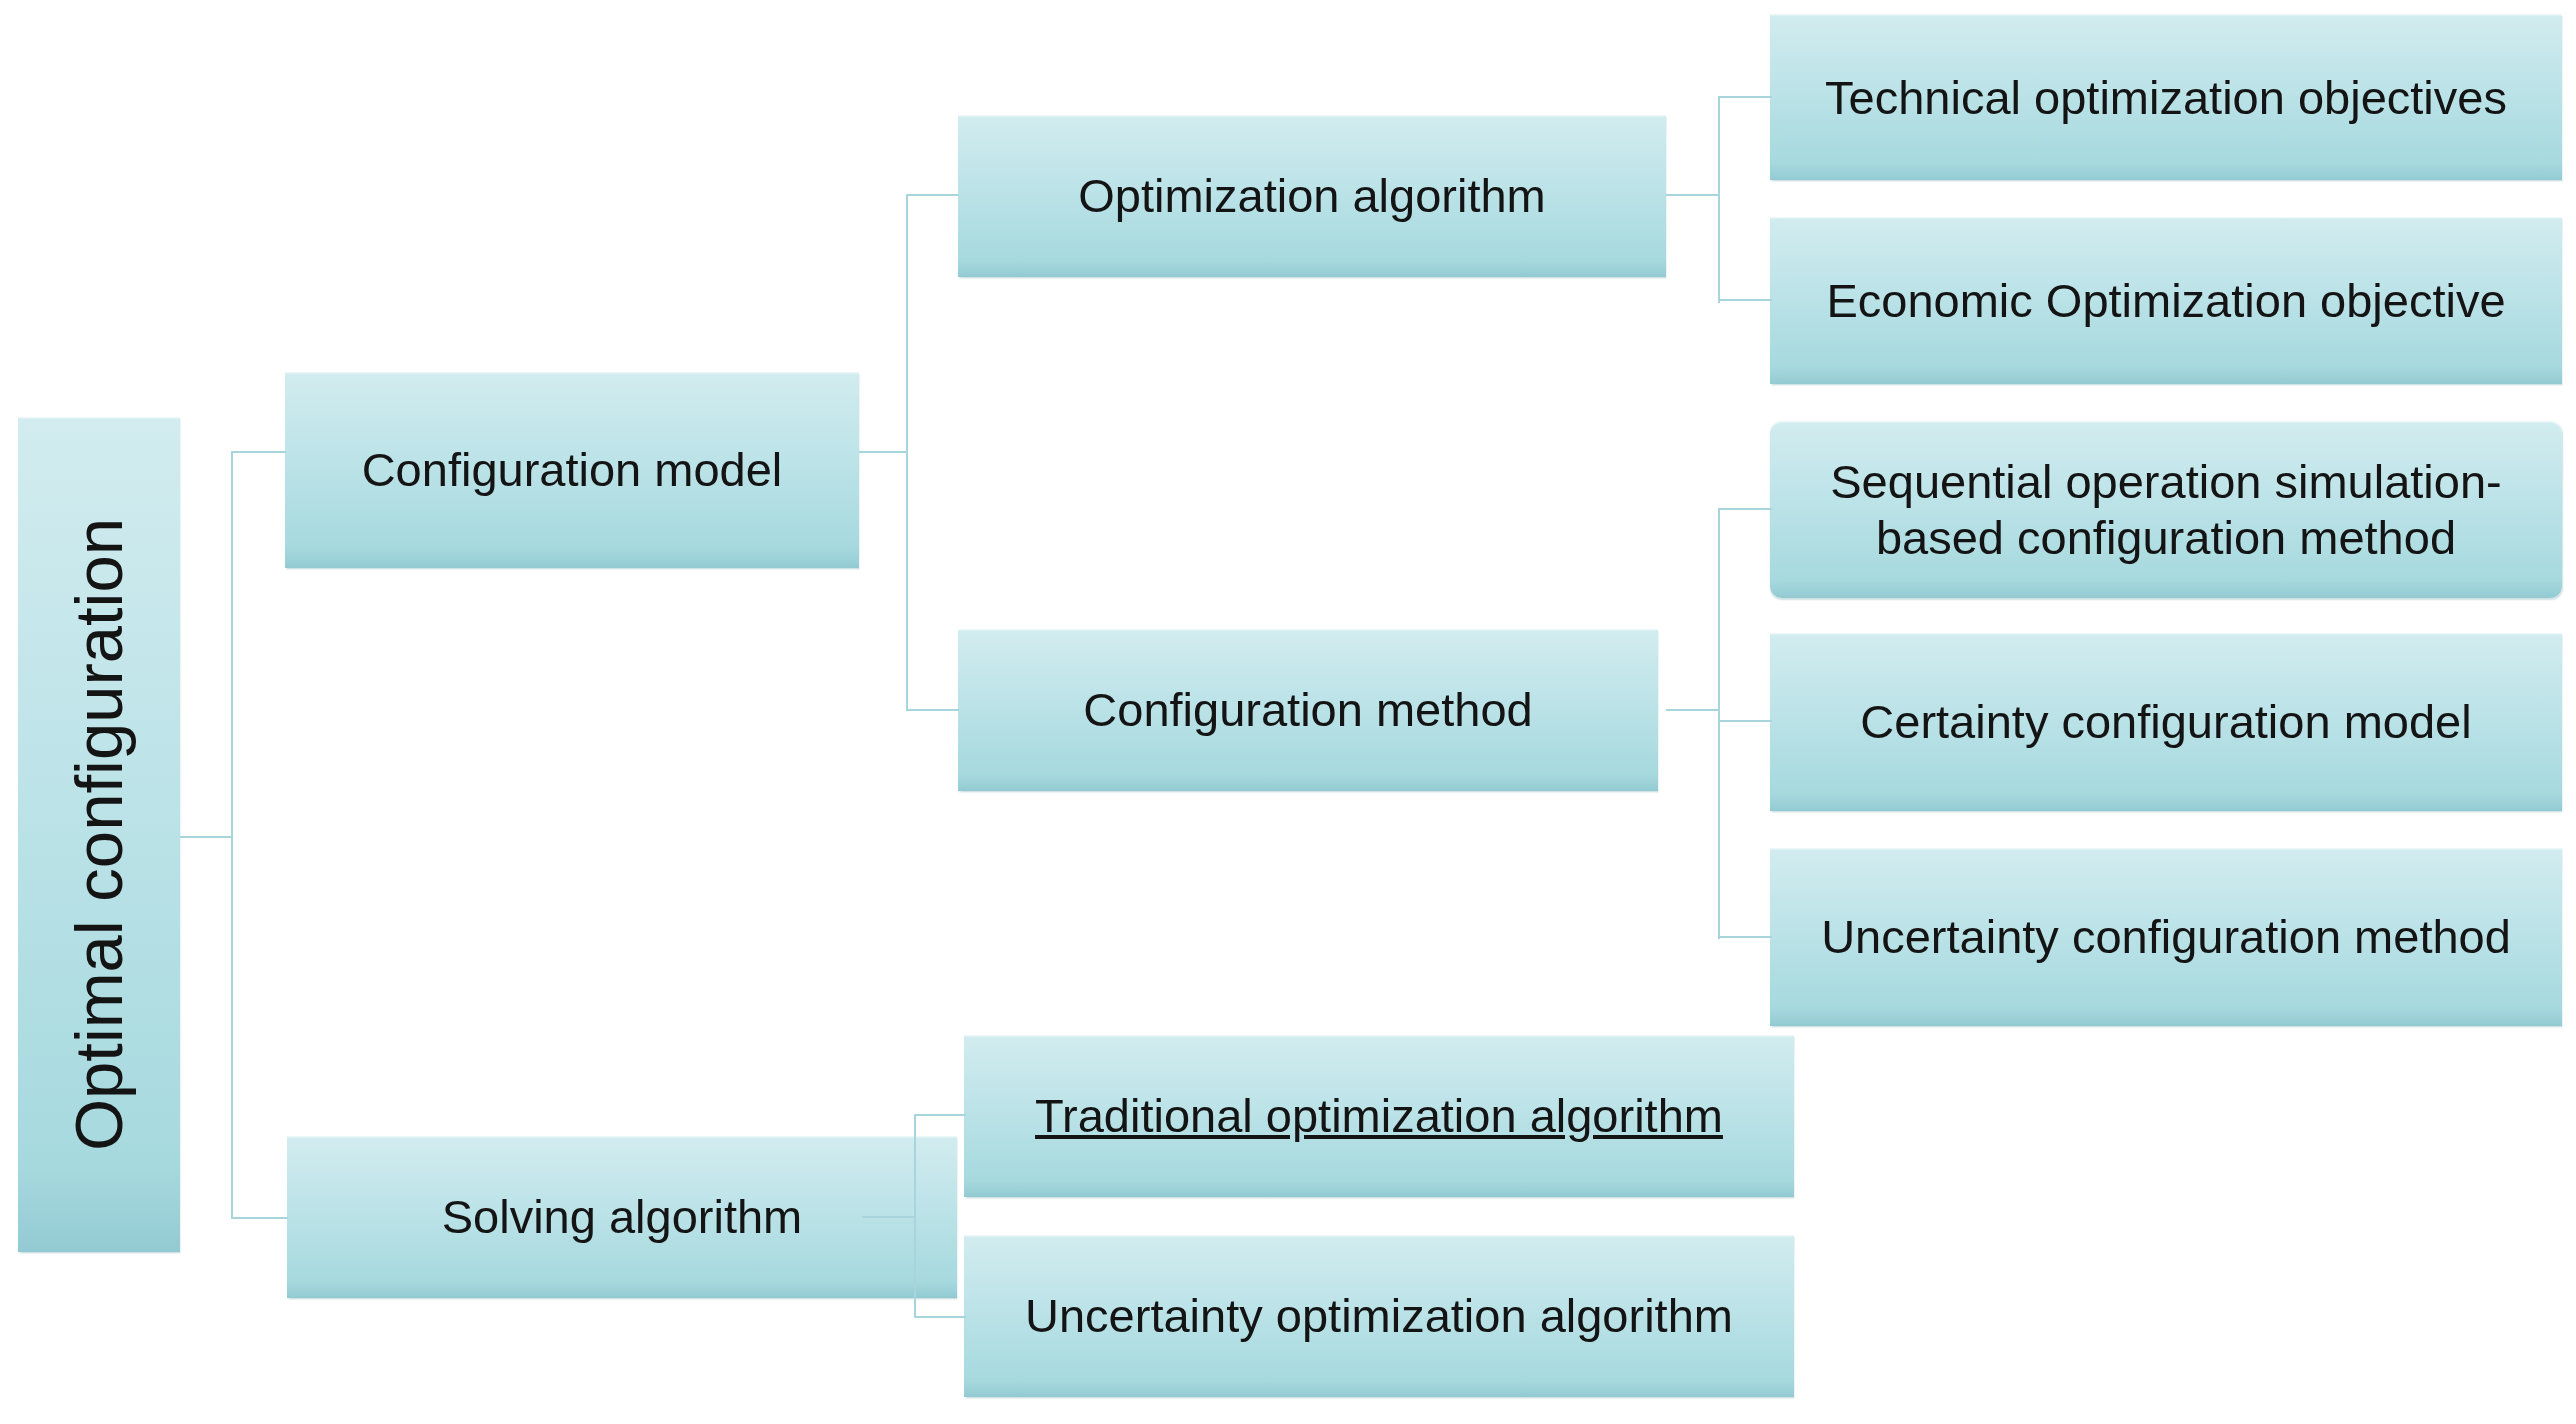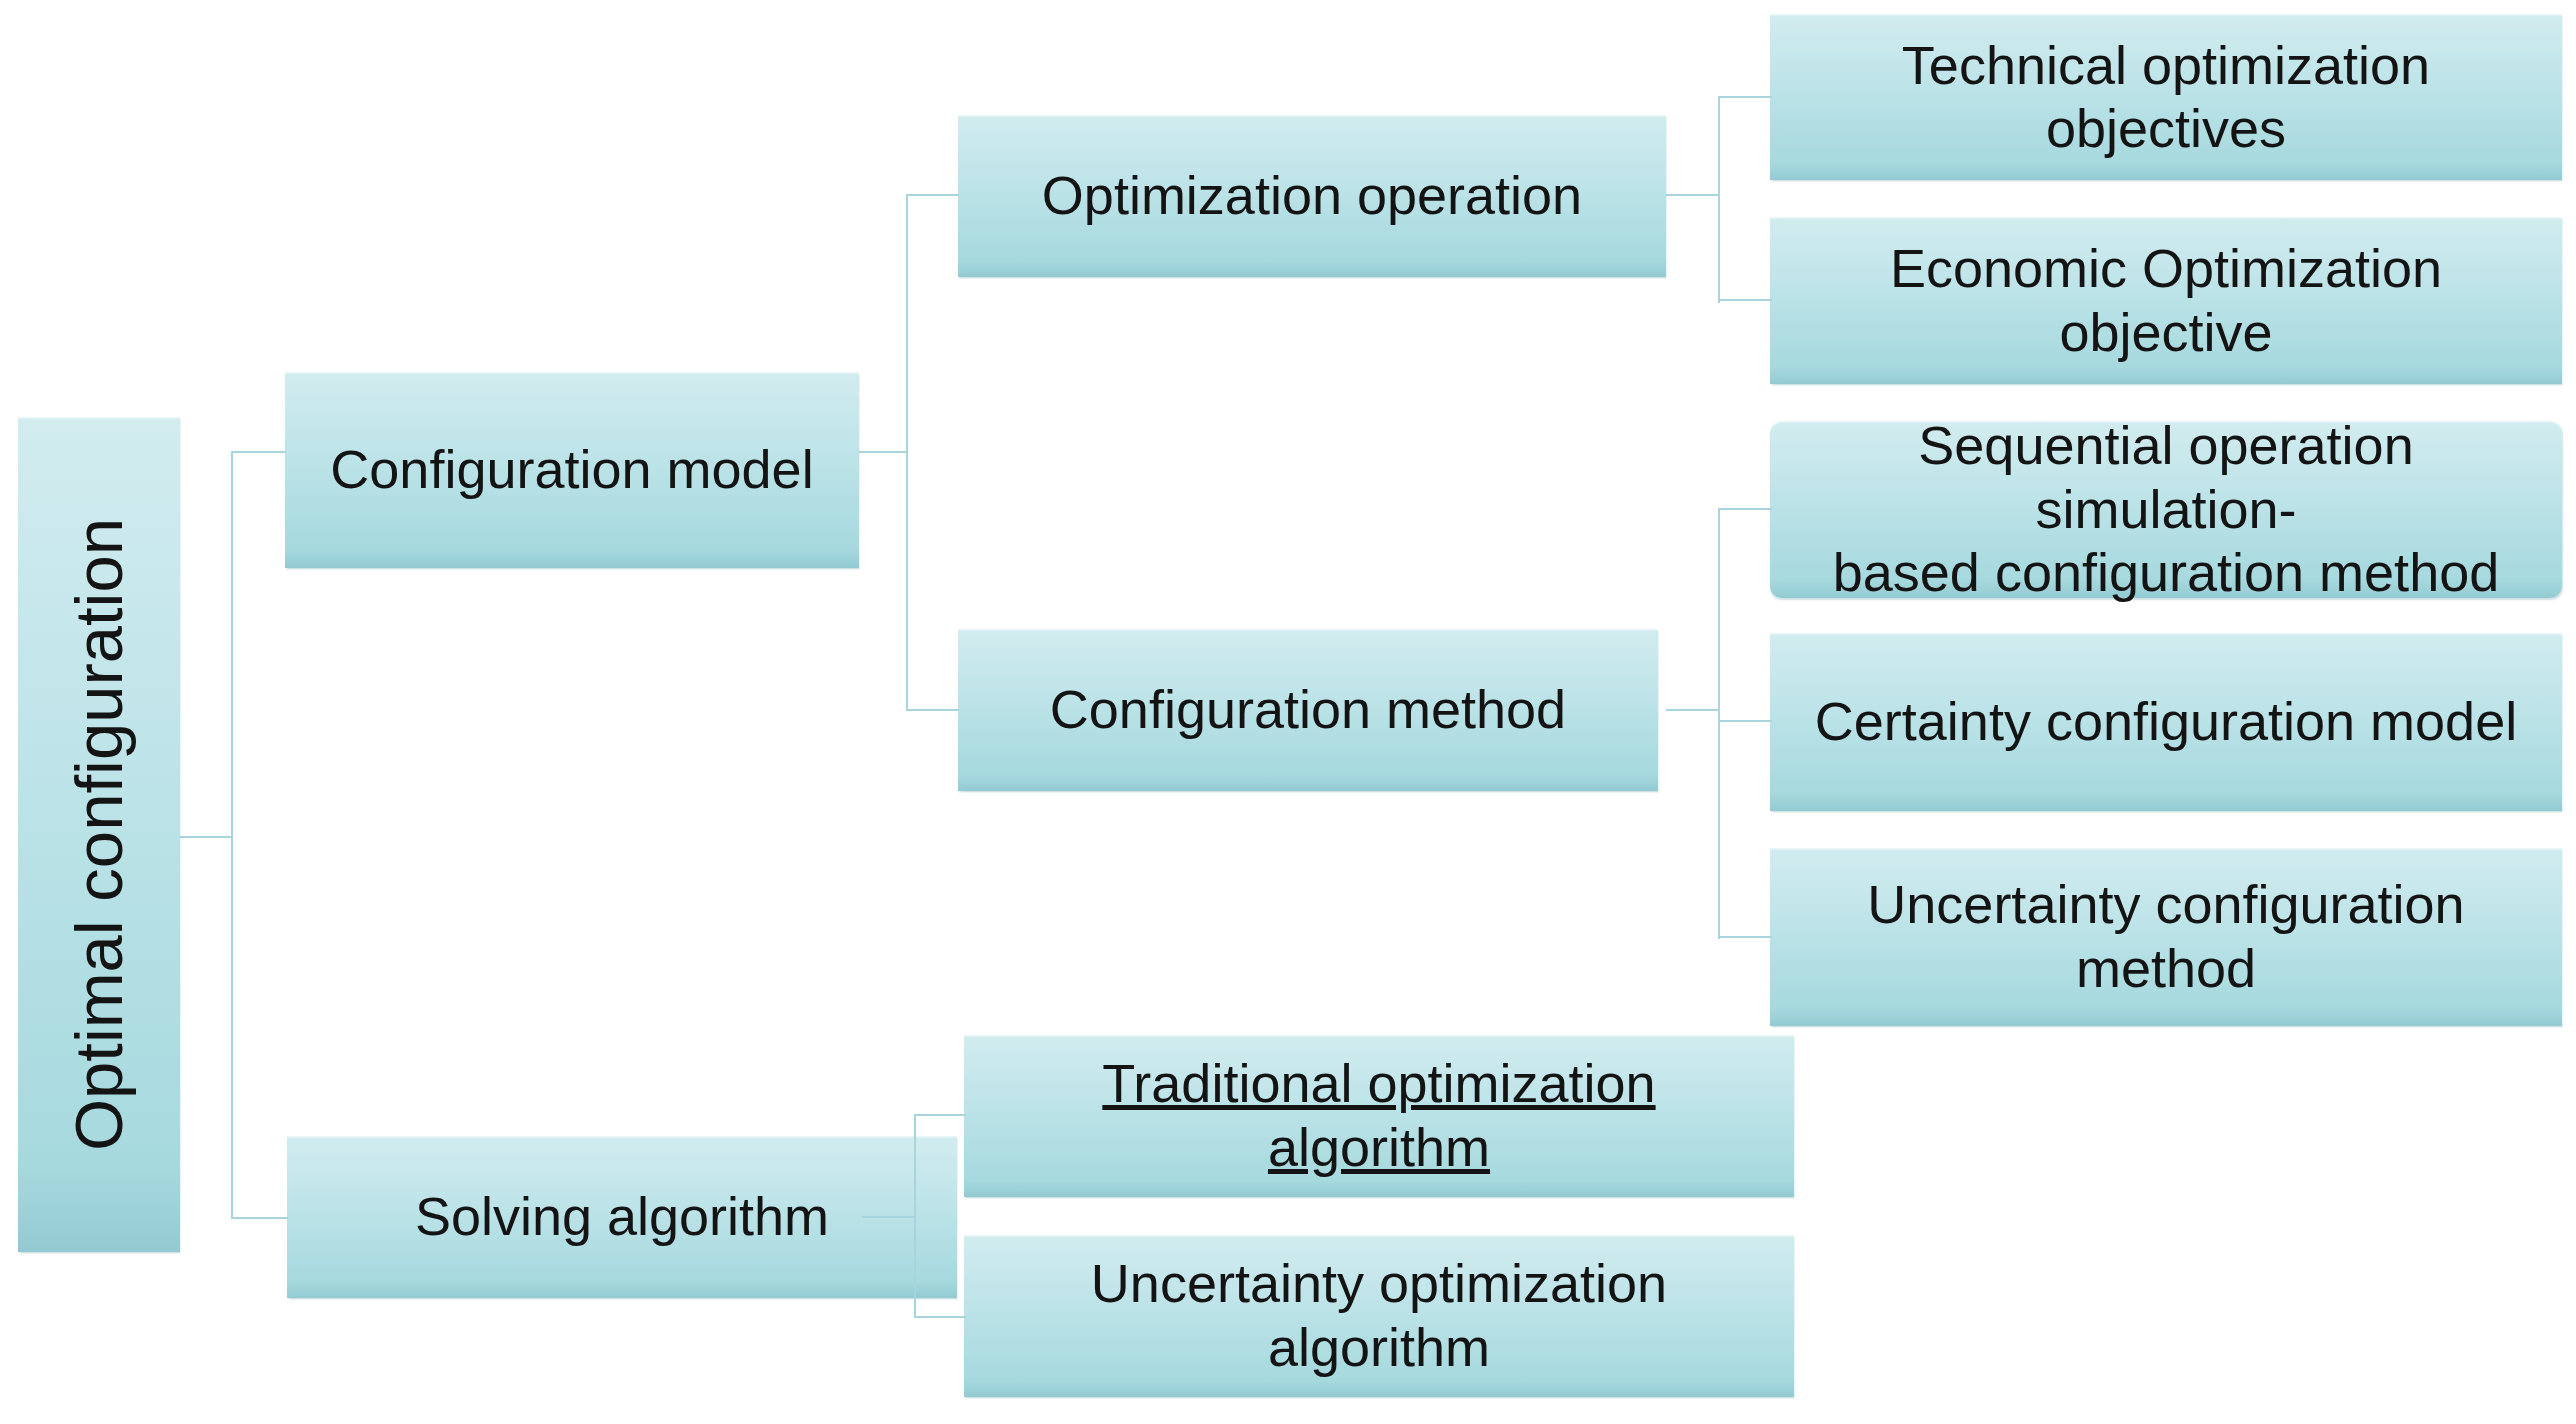--- a/index.html
+++ b/index.html
@@ -19,21 +19,21 @@
     text-align: center;
     color: var(--text, #141414);
     background: linear-gradient(180deg,
       var(--box-top, #d2ecef) 0%,
       #bce3e8 45%,
       var(--box-bottom, #a6d9de) 90%,
       var(--box-edge, #93cad2) 100%);
     box-shadow: inset 0 1.6px 0 rgba(255,255,255,0.55), 0.8px 1.6px 1.6px rgba(120,170,178,0.35);
   }
   .box .label {
-    font-size: 54px;
+    font-size: 47px;
     line-height: 1.18;
     white-space: pre-line;
     padding: 0 29px;
   }
   .box.vertical .label {
     transform: rotate(-90deg);
     white-space: nowrap;
     font-size: 67px;
     padding: 0;
   }
@@ -53,21 +53,21 @@
 
   <div class="box" style="left:285px; top:372px; width:574px; height:196px;">
     <span class="label">Configuration model</span>
   </div>
 
   <div class="box" style="left:287px; top:1136px; width:670px; height:162px;">
     <span class="label">Solving algorithm</span>
   </div>
 
   <div class="box" style="left:958px; top:115px; width:708px; height:162px;">
-    <span class="label">Optimization operation</span>
+    <span class="label">Optimization algorithm</span>
   </div>
 
   <div class="box" style="left:958px; top:629px; width:700px; height:162px;">
     <span class="label">Configuration method</span>
   </div>
 
   <div class="box" style="left:964px; top:1035px; width:830px; height:162px;text-decoration:underline;">
     <span class="label">Traditional optimization algorithm</span>
   </div>
 

